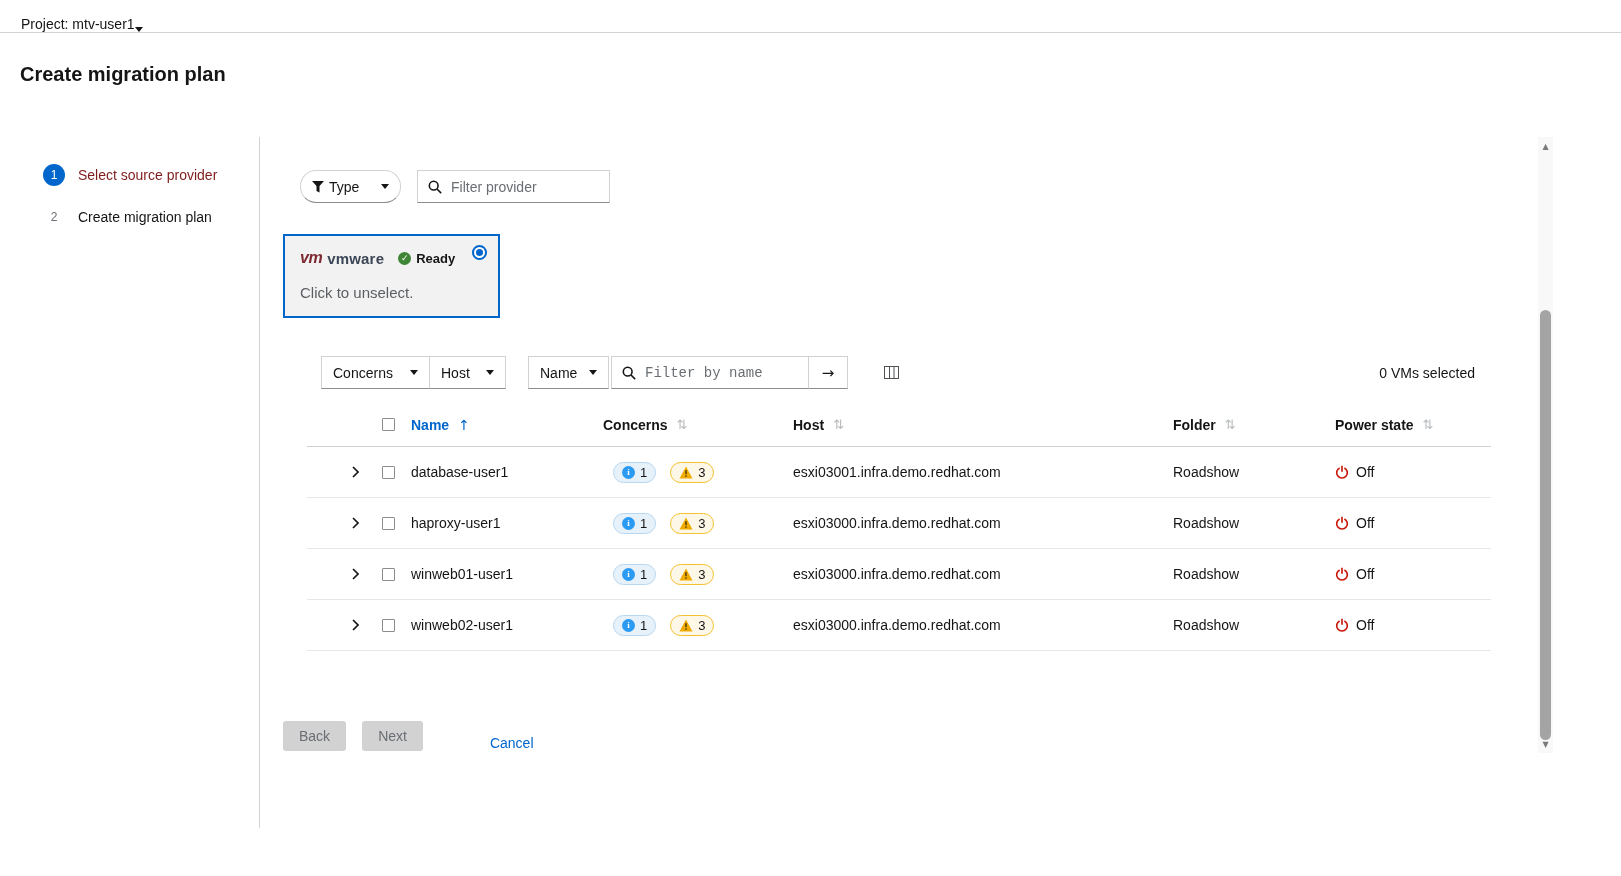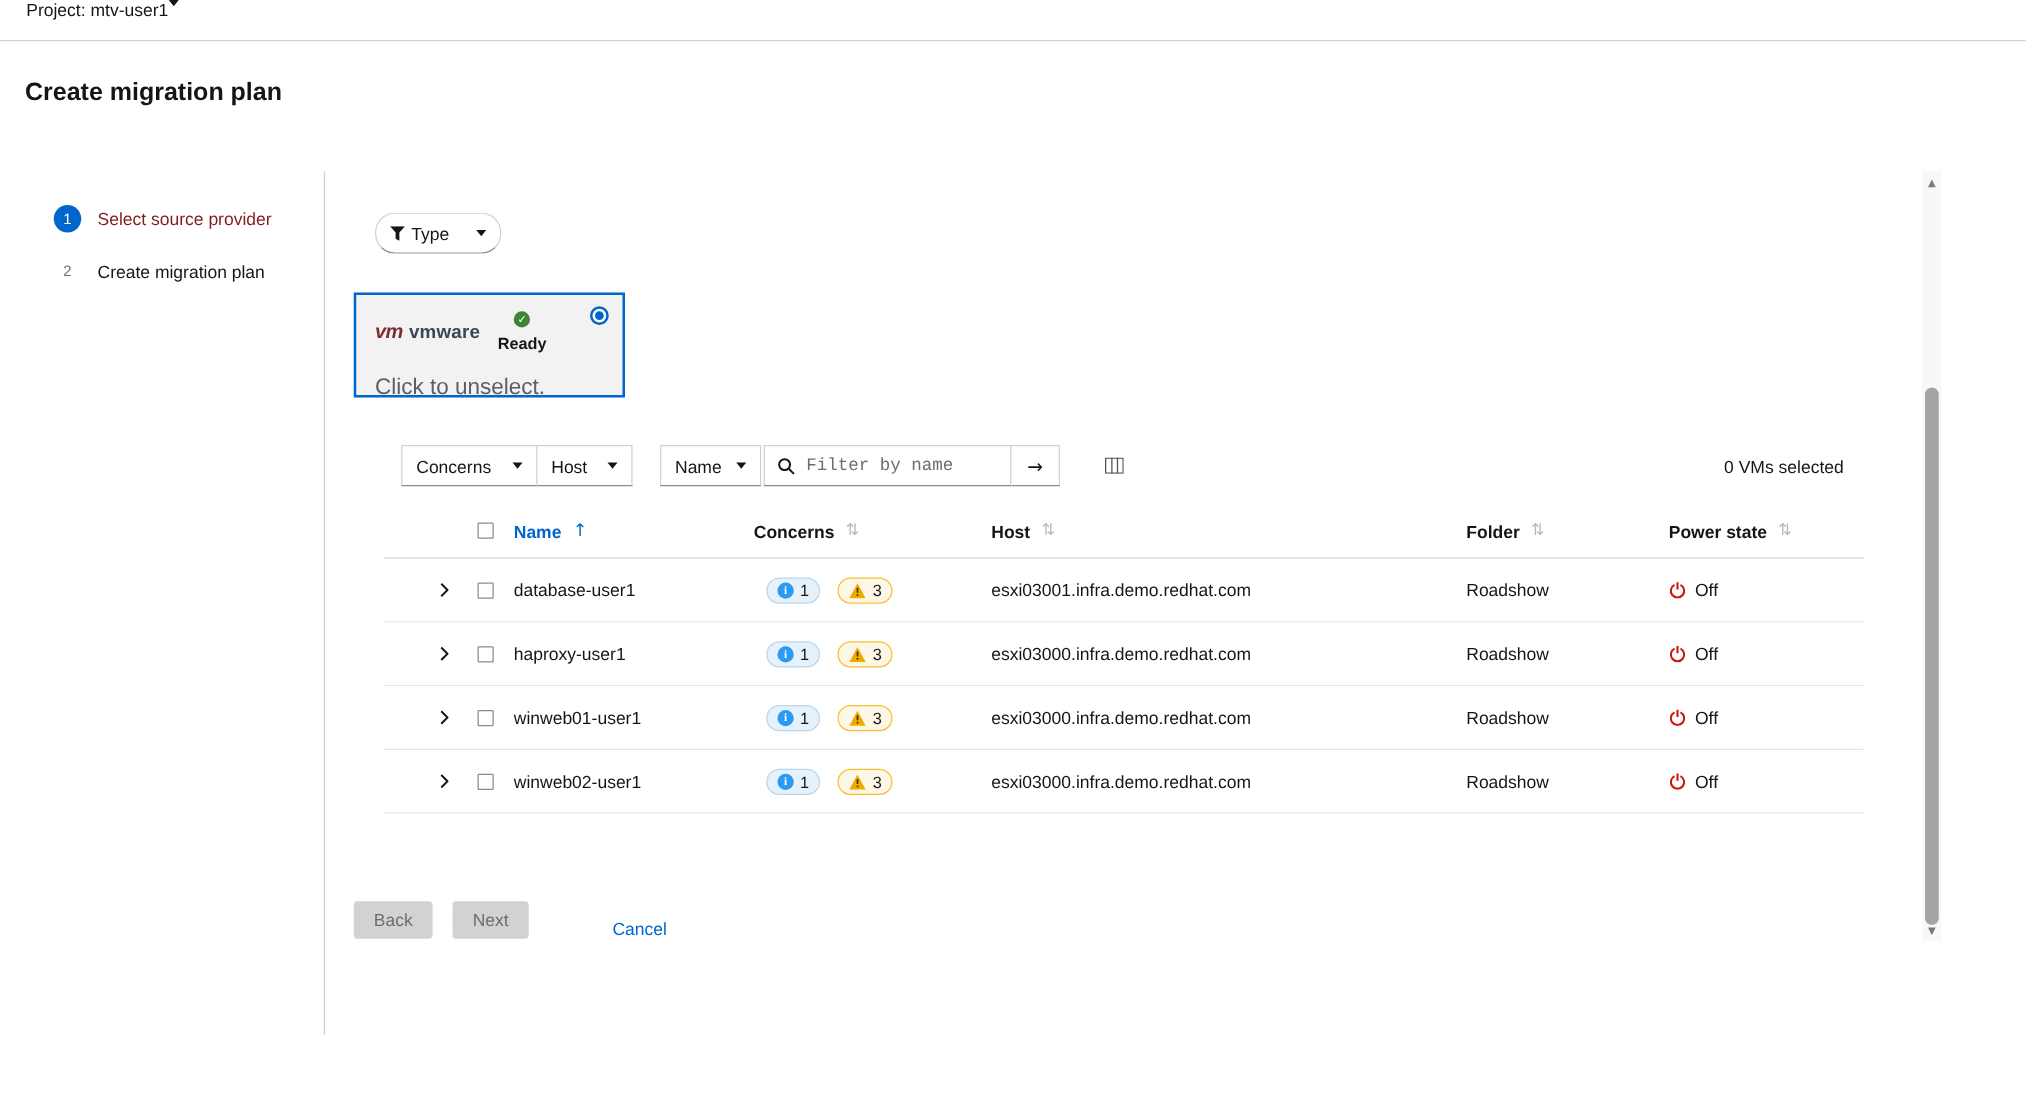--- a/index.html
+++ b/index.html
@@ -8,21 +8,21 @@
     font-family: "Liberation Sans", sans-serif;
     font-size: 14px;
     color: #151515;
     background: #ffffff;
     position: relative;
     overflow: hidden;
   }
   .glyph { font-family: "DejaVu Sans", sans-serif; font-style: normal; }
 
   
-  .topbar { height: 33px; border-bottom: 1px solid #d2d2d2; display: flex; align-items: flex-start; padding: 0 21px; }
+  .topbar { height: 33px; border-bottom: 1px solid #d2d2d2; display: flex; align-items: flex-end; padding: 0 21px; }
   .caret { width: 0; height: 0; border-left: 4.5px solid transparent; border-right: 4.5px solid transparent; border-top: 5.5px solid #151515; display: inline-block; }
 
   .page-title { font-size: 20px; font-weight: 700; margin: 30px 20px 0; }
 
   
   .content { position: absolute; top: 137px; left: 0; width: 1621px; height: 691px; display: flex; }
   .wizard { width: 260px; flex-shrink: 0; border-right: 1px solid #d2d2d2; padding-top: 17px; }
   .step { display: flex; align-items: center; gap: 13px; padding: 10px 0 10px 43px; cursor: pointer; }
   .step-num { width: 22px; height: 22px; flex-shrink: 0; display: flex; align-items: center; justify-content: center; font-size: 12px; color: #6a6e73; }
   .step.active .step-num { background: #0066cc; color: #fff; border-radius: 50%; }
@@ -38,26 +38,26 @@
   .search-box input { height: 33px; border: 1px solid #d2d2d2; border-bottom-color: #8a8d90; padding: 0 10px 0 33px; font: inherit; color: #151515; outline: none; background: #fff; }
   .search-box input::placeholder { color: #6a6e73; }
   .search-icon { position: absolute; left: 11px; top: 10px; pointer-events: none; display: inline-flex; }
   .provider-search input { width: 193px; }
 
   
   .provider-card { margin-top: 31px; width: 217px; height: 84px; border: 2px solid #0066cc; background: #f2f2f2; position: relative; padding: 13px 15px; cursor: pointer; }
   .card-row { display: flex; align-items: center; }
   .vm-mark { font-weight: 700; font-style: italic; font-size: 16px; color: #7e2a33; letter-spacing: -0.5px; }
   .vm-word { font-weight: 700; font-size: 15px; color: #3b4656; margin-left: 5px; letter-spacing: 0.2px; }
-  .ready { display: inline-flex; align-items: center; gap: 5px; margin-left: 14px; font-size: 13px; font-weight: 700; flex-direction: column; }
+  .ready { display: inline-flex; align-items: center; gap: 5px; margin-left: 14px; font-size: 13px; font-weight: 700; }
   .check-icon { width: 13px; height: 13px; border-radius: 50%; background: #3e8635; color: #fff; display: inline-flex; align-items: center; justify-content: center; font-size: 9px; }
   .check-icon::before { content: "✓"; }
   .provider-radio { position: absolute; top: 9px; right: 11px; width: 15px; height: 15px; border-radius: 50%; border: 2px solid #0066cc; background: #fff; display: flex; align-items: center; justify-content: center; cursor: pointer; }
   .provider-radio::after { content: ""; width: 7px; height: 7px; border-radius: 50%; background: #0066cc; }
-  .card-hint { margin-top: 17px; font-size: 18px; color: #5b5e63; }
+  .card-hint { margin-top: 17px; font-size: 15px; color: #5b5e63; }
 
   
   .vm-title { font-size: 19px; font-weight: 700; margin-top: 38px; }
   .vm-toolbar { display: flex; align-items: center; margin: 38px 0 0 38px; width: 1170px; }
   .select-group { display: flex; }
   .select-group .select-toggle + .select-toggle { margin-left: -1px; }
   .concerns-select { width: 109px; }
   .host-select { width: 77px; }
   .name-select { width: 81px; margin-left: 22px; }
   .input-group { display: flex; margin-left: 2px; }
@@ -131,20 +131,29 @@
     <div class="provider-controls">
       <div class="select-toggle type-select">
         <span class="search-icon-wrap" style="display:inline-flex;">
           <svg width="12" height="12" viewBox="0 0 12 12">
               <path d="M0 0 H12 L7.5 5 V11.5 L4.5 10 V5 Z" fill="#151515"></path>
             </svg>
         </span>
         <span class="grow">Type</span>
         <span class="caret"></span>
       </div>
+      <div class="search-box provider-search">
+        <span class="search-icon">
+          <svg width="14" height="14" viewBox="0 0 16 16">
+              <circle cx="6.5" cy="6.5" r="5" fill="none" stroke="#151515" stroke-width="1.8"></circle>
+              <line x1="10.3" y1="10.3" x2="15" y2="15" stroke="#151515" stroke-width="1.8"></line>
+            </svg>
+        </span>
+        <input type="text" placeholder="Filter provider" style="">
+      </div>
     </div>
 
     <div class="provider-card">
       <div class="card-row">
         <span class="vm-mark">vm</span>
         <span class="vm-word">vmware</span>
         <span class="ready">
           <span class="check-icon glyph"></span>
           <span>Ready</span>
         </span>

